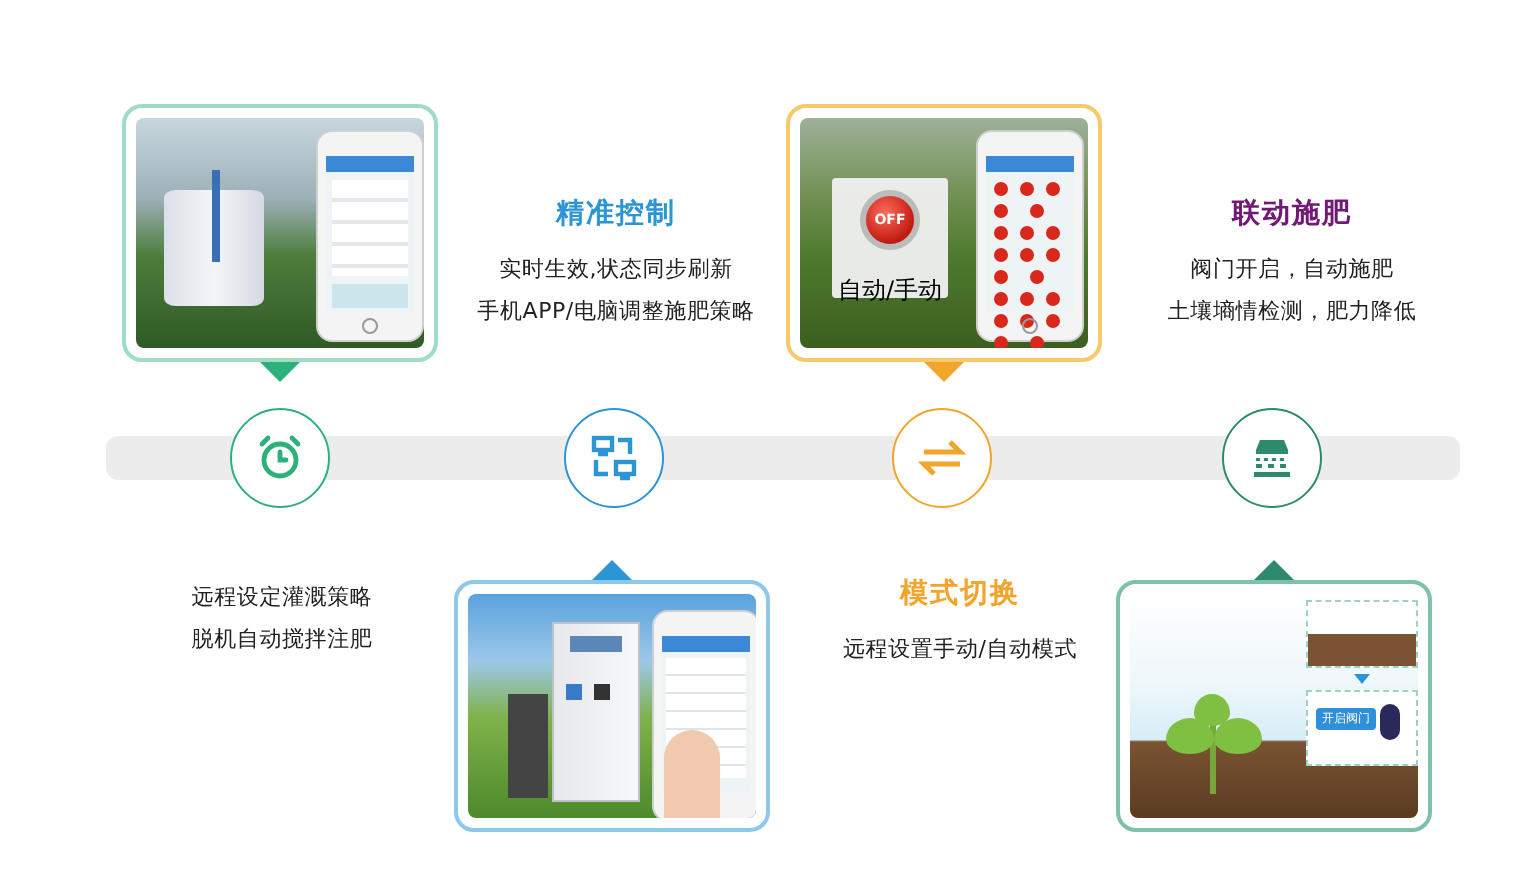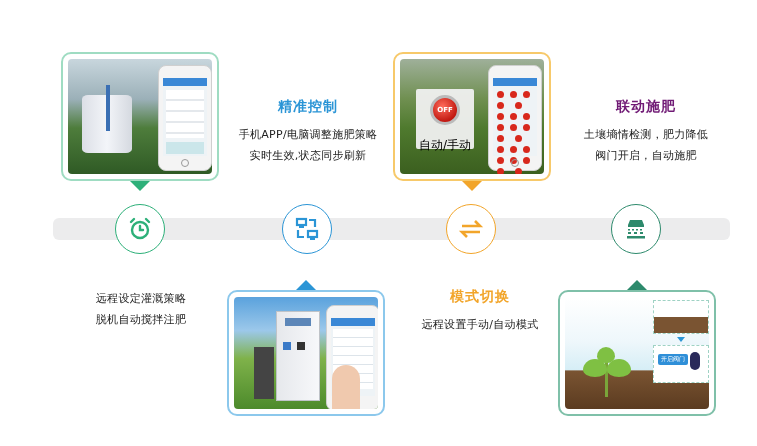--- a/index.html
+++ b/index.html
@@ -109,22 +109,22 @@
         <div style="margin:2px 3px;height:12px;background:#cbe6ea;"></div>
       </div>
       <div class="home"></div>
     </div>
   </div>
   <div class="arrow-down" style="border-top-color:#2db079;"></div>
 </div>
 
 <div class="text-block" style="left:228px;top:98px;width:160px;">
   <div class="title" style="color:#2b95d6;">精准控制</div>
+  <div class="line">实时生效,状态同步刷新</div>
   <div class="line">手机APP/电脑调整施肥策略</div>
-  <div class="line">实时生效,状态同步刷新</div>
 </div>
 
 <div class="card" style="left:393px;top:52px;width:158px;height:129px;border-color:#f7c96a;">
   <div class="photo tea">
     <div class="off-panel" style="left:16px;top:30px;width:58px;height:60px;">
       <div class="off-btn">OFF</div>
       <div class="lbl">自动/手动</div>
     </div>
     <div class="phone" style="left:88px;top:6px;width:54px;height:106px;">
       <div class="screen">
@@ -139,22 +139,22 @@
         </div>
       </div>
       <div class="home"></div>
     </div>
   </div>
   <div class="arrow-down" style="border-top-color:#f2a52a;"></div>
 </div>
 
 <div class="text-block" style="left:561px;top:98px;width:170px;">
   <div class="title" style="color:#701a75;">联动施肥</div>
+  <div class="line">阀门开启，自动施肥</div>
   <div class="line">土壤墒情检测，肥力降低</div>
-  <div class="line">阀门开启，自动施肥</div>
 </div>
 
 <div class="text-block" style="left:66px;top:288px;width:150px;">
   <div class="line">远程设定灌溉策略</div>
   <div class="line">脱机自动搅拌注肥</div>
 </div>
 
 <div class="card" style="left:227px;top:290px;width:158px;height:126px;border-color:#8cc8ec;">
   <div class="arrow-up" style="border-bottom-color:#2b95d6;"></div>
   <div class="photo field">

